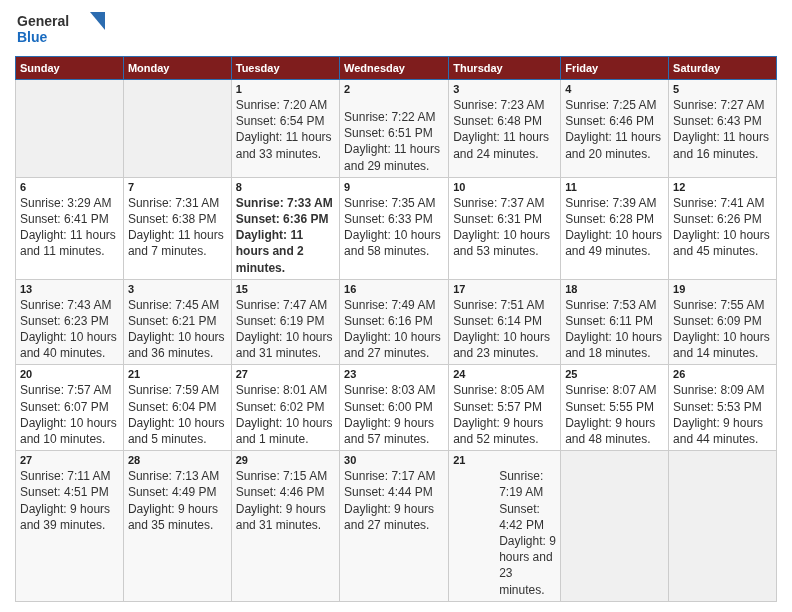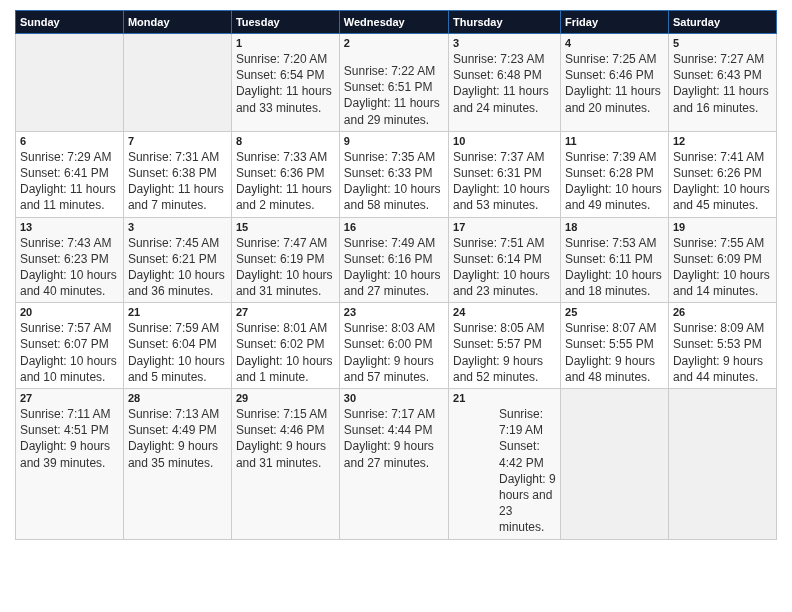--- a/index.html
+++ b/index.html
@@ -38,21 +38,21 @@
     .location {
       font-size: 14px;
       color: #555;
     }
     .calendar {
       width: 100%;
       border-collapse: collapse;
       font-size: 10px;
     }
     .calendar thead tr th {
-      background-color: #0f172a;
+      background-color: #7f1d1d;
       color: white;
       padding: 5px 4px;
       text-align: left;
       font-size: 11px;
       font-weight: bold;
       border: 1px solid #2b6cb0;
     }
     .calendar tbody tr td {
       border: 1px solid #ccc;
       vertical-align: top;
@@ -80,20 +80,33 @@
       line-height: 1.35;
     }
     .empty-cell {
       background: #f0f0f0 !important;
     }
   </style>
 </head>
 <body>
 <div class="page">
 
+  <div class="header">
+    <div class="logo">
+        <svg width="90" height="38">
+          <polygon points="75,2 90,2 90,20" fill="#2b6cb0"></polygon>
+          <text x="2" y="16" font-size="14" font-weight="bold" fill="#333" font-family="Arial">General</text>
+          <text x="2" y="32" font-size="14" font-weight="bold" fill="#1a6bbf" font-family="Arial">Blue</text>
+        </svg>
+      </div>
+    <div class="title-block">
+      <div class="month-title"></div>
+      <div class="location"></div>
+    </div>
+  </div>
 
   <table class="calendar">
     <thead>
       <tr>
       <th>Sunday</th>
           <th>Monday</th>
           <th>Tuesday</th>
           <th>Wednesday</th>
           <th>Thursday</th>
           <th>Friday</th>
@@ -131,33 +144,33 @@
           <td>
             <span class="day-number">5</span>
             <div class="day-info" style="white-space: pre-line;">Sunrise: 7:27 AM
 Sunset: 6:43 PM
 Daylight: 11 hours and 16 minutes.</div>
           </td>
         </tr>
         <tr>
           <td>
             <span class="day-number">6</span>
-            <div class="day-info" style="white-space: pre-line;">Sunrise: 7:29 AM
+            <div class="day-info" style="white-space: pre-line;">Sunrise: 3:29 AM
 Sunset: 6:41 PM
 Daylight: 11 hours and 11 minutes.</div>
           </td>
           <td>
             <span class="day-number">7</span>
             <div class="day-info" style="white-space: pre-line;">Sunrise: 7:31 AM
 Sunset: 6:38 PM
 Daylight: 11 hours and 7 minutes.</div>
           </td>
           <td>
             <span class="day-number">8</span>
-            <div class="day-info" style="white-space: pre-line;">Sunrise: 7:33 AM
+            <div class="day-info" style="white-space: pre-line; font-weight: bold;">Sunrise: 7:33 AM
 Sunset: 6:36 PM
 Daylight: 11 hours and 2 minutes.</div>
           </td>
           <td>
             <span class="day-number">9</span>
             <div class="day-info" style="white-space: pre-line;">Sunrise: 7:35 AM
 Sunset: 6:33 PM
 Daylight: 10 hours and 58 minutes.</div>
           </td>
           <td>

